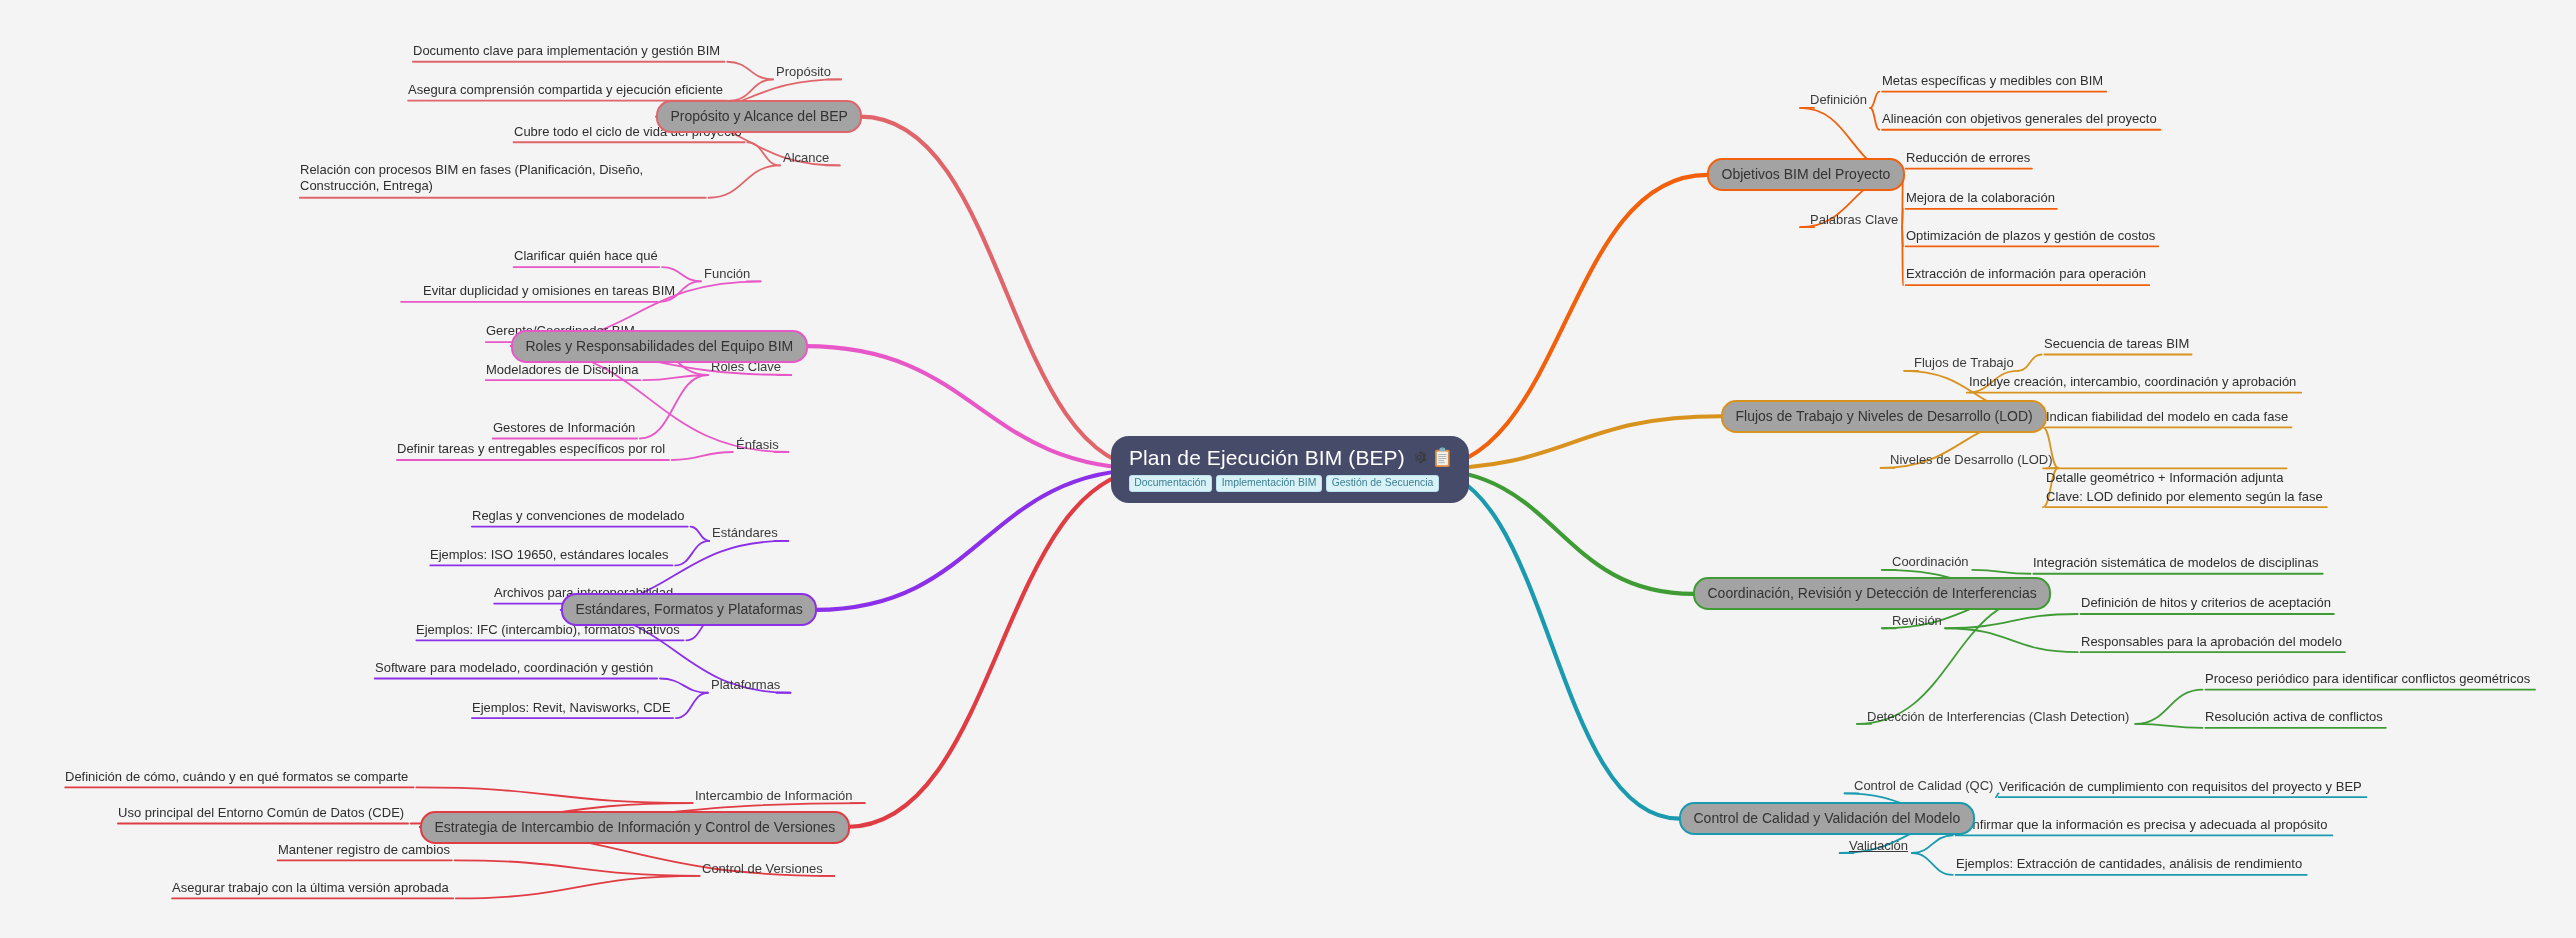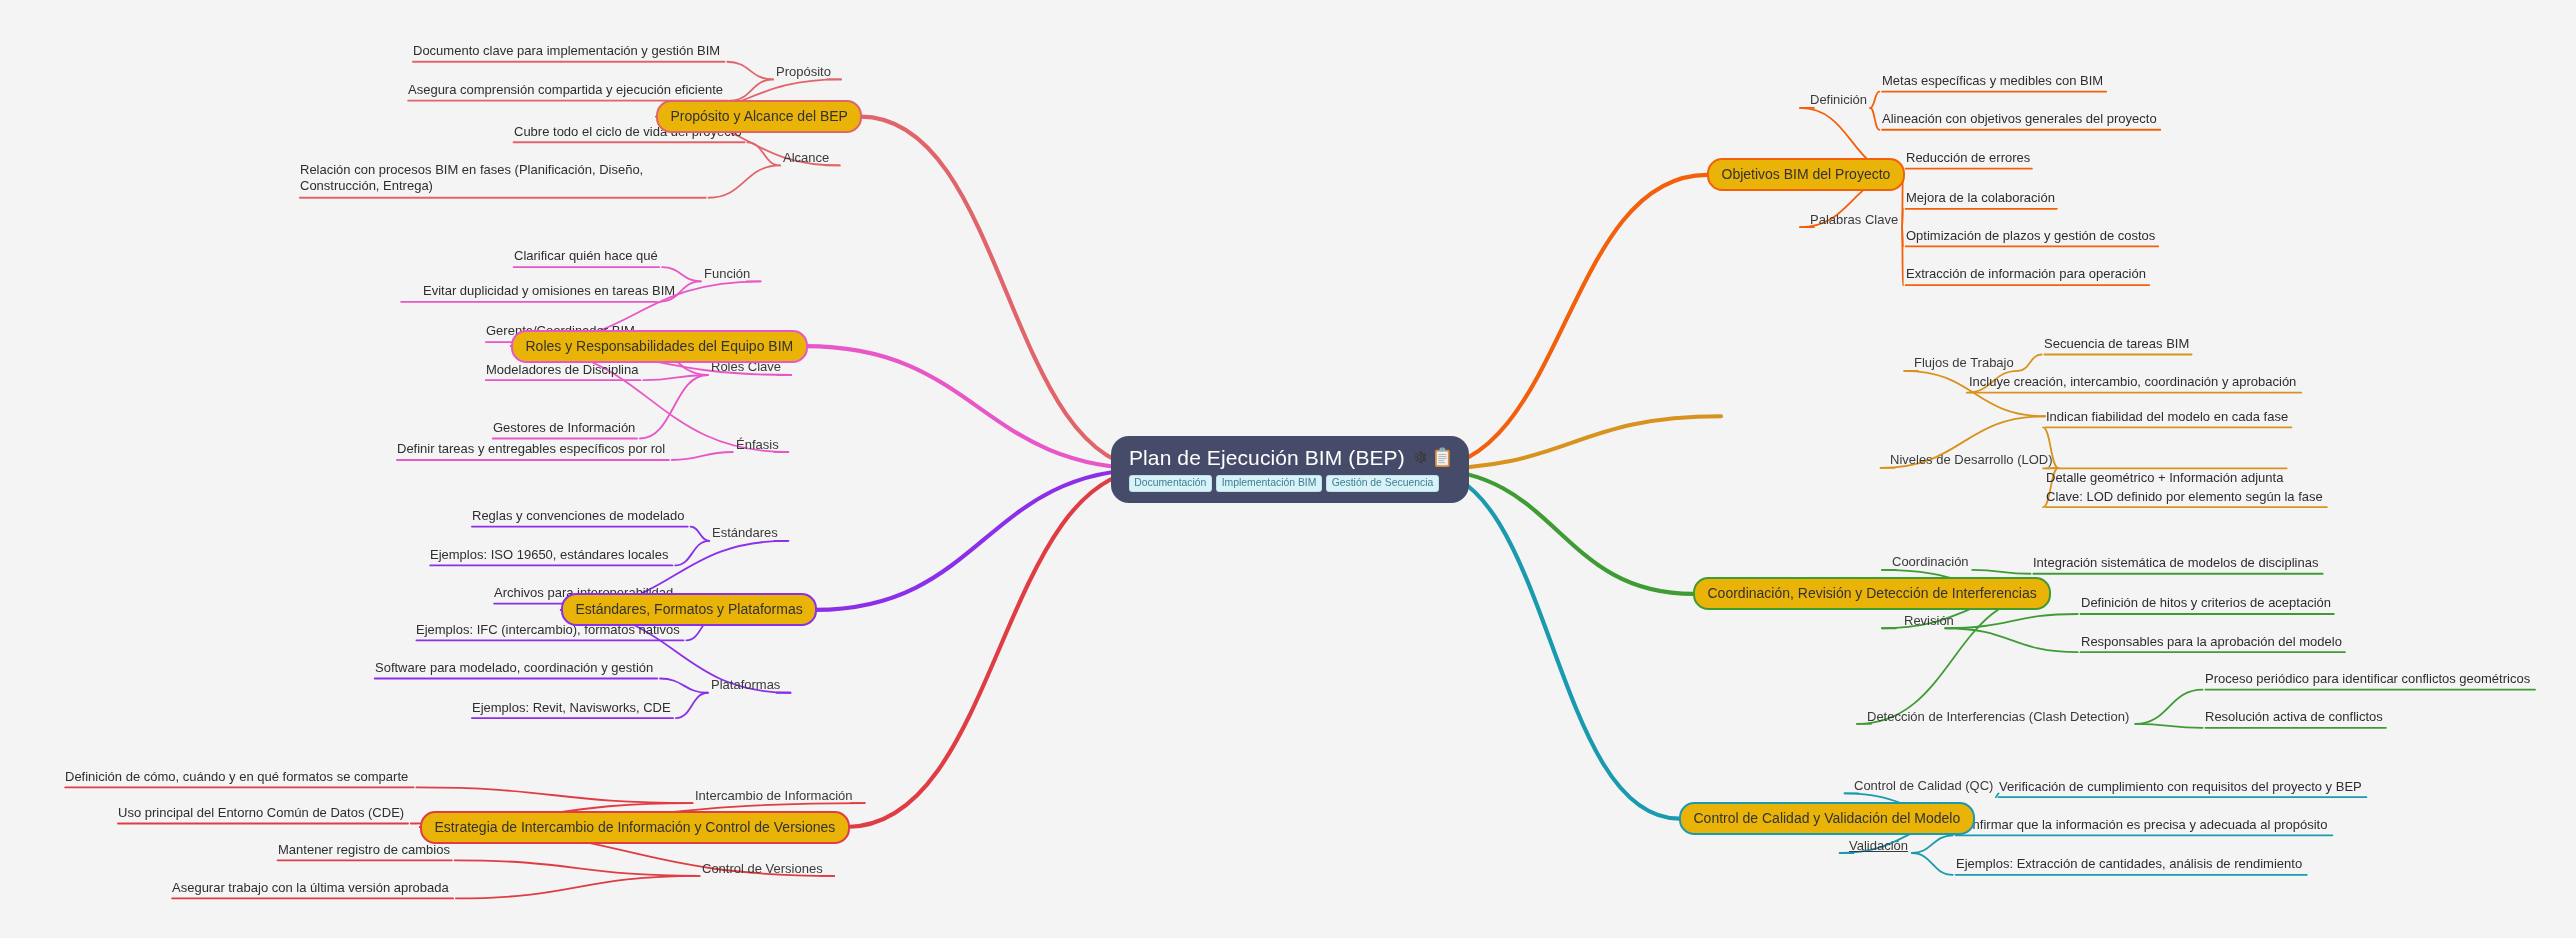--- a/index.html
+++ b/index.html
@@ -64,21 +64,21 @@
     padding: 1.4px 4.2px 2.1px 4.2px;
     white-space: nowrap;
     line-height: 1.15;
   }
   .gear-ico { width: 16.7px; height: 16.7px; display:block; }
   .clip-ico { width: 16.7px; height: 21px; display:block; }
 
   
   .branch-node {
     position: absolute;
-    background: #eab308;
+    background: #a3a3a3;
     border: 2.1px solid #888;
     border-radius: 15.3px;
     padding: 6.2px 12.5px 7px 12.5px;
     font-size: 14px;
     color: #333333;
     white-space: nowrap;
     box-sizing: border-box;
     z-index: 30;
     line-height: 1.15;
   }
@@ -304,31 +304,32 @@
     <div class="leaf-label" style="left: 172px; top: 880px;">Asegurar trabajo con la última versión aprobada</div>
     <div class="branch-node" style="border-color: rgb(242, 96, 12); top: 158px; left: 1707px;"><span>Objetivos BIM del Proyecto</span></div>
     <div class="sub-label" style="top: 92px; left: 1810px;">Definición</div>
     <div class="leaf-label" style="left: 1882px; top: 73px;">Metas específicas y medibles con BIM</div>
     <div class="leaf-label" style="left: 1882px; top: 111px;">Alineación con objetivos generales del proyecto</div>
     <div class="sub-label" style="top: 212px; left: 1810px;">Palabras Clave</div>
     <div class="leaf-label" style="left: 1906px; top: 150px;">Reducción de errores</div>
     <div class="leaf-label" style="left: 1906px; top: 190px;">Mejora de la colaboración</div>
     <div class="leaf-label" style="left: 1906px; top: 228px;">Optimización de plazos y gestión de costos</div>
     <div class="leaf-label" style="left: 1906px; top: 266px;">Extracción de información para operación</div>
+    <div class="branch-node" style="border-color: rgb(216, 147, 31); top: 400px; left: 1721px;"><span>Flujos de Trabajo y Niveles de Desarrollo (LOD)</span></div>
     <div class="sub-label" style="top: 355px; left: 1914px;">Flujos de Trabajo</div>
     <div class="leaf-label" style="left: 2044px; top: 336px;">Secuencia de tareas BIM</div>
     <div class="leaf-label" style="left: 1969px; top: 374px;">Incluye creación, intercambio, coordinación y aprobación</div>
     <div class="sub-label" style="top: 452px; left: 1890px;">Niveles de Desarrollo (LOD)</div>
     <div class="leaf-label" style="left: 2046px; top: 409px;">Indican fiabilidad del modelo en cada fase</div>
     <div class="leaf-label" style="left: 2046px; top: 450px; margin-top: 20px;">Detalle geométrico + Información adjunta</div>
     <div class="leaf-label" style="left: 2046px; top: 489px;">Clave: LOD definido por elemento según la fase</div>
     <div class="branch-node" style="border-color: rgb(63, 156, 53); top: 577px; left: 1693px;"><span>Coordinación, Revisión y Detección de Interferencias</span></div>
     <div class="sub-label" style="top: 554px; left: 1892px;">Coordinación</div>
     <div class="leaf-label" style="left: 2033px; top: 555px;">Integración sistemática de modelos de disciplinas</div>
-    <div class="sub-label" style="top: 613px; left: 1892px; margin-left: 12px;">Revisión</div>
+    <div class="sub-label" style="top: 613px; left: 1892px;">Revisión</div>
     <div class="leaf-label" style="left: 2081px; top: 595px;">Definición de hitos y criterios de aceptación</div>
     <div class="leaf-label" style="left: 2081px; top: 634px;">Responsables para la aprobación del modelo</div>
     <div class="sub-label" style="top: 709px; left: 1867px;">Detección de Interferencias (Clash Detection)</div>
     <div class="leaf-label" style="left: 2205px; top: 671px;">Proceso periódico para identificar conflictos geométricos</div>
     <div class="leaf-label" style="left: 2205px; top: 709px;">Resolución activa de conflictos</div>
     <div class="branch-node" style="border-color: rgb(26, 154, 174); top: 802px; left: 1679px;"><span>Control de Calidad y Validación del Modelo</span></div>
     <div class="sub-label" style="top: 778px; left: 1854px;">Control de Calidad (QC)</div>
     <div class="leaf-label" style="left: 1999px; top: 779px;">Verificación de cumplimiento con requisitos del proyecto y BEP</div>
     <div class="sub-label" style="top: 838px; left: 1849px; text-decoration: underline;">Validación</div>
     <div class="leaf-label" style="left: 1956px; top: 817px;">Confirmar que la información es precisa y adecuada al propósito</div>

